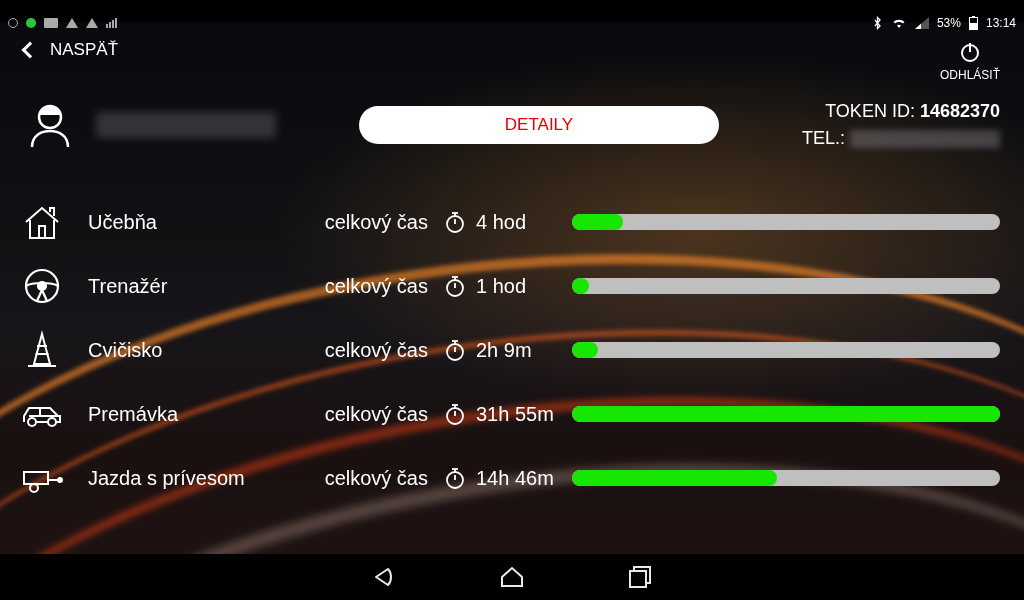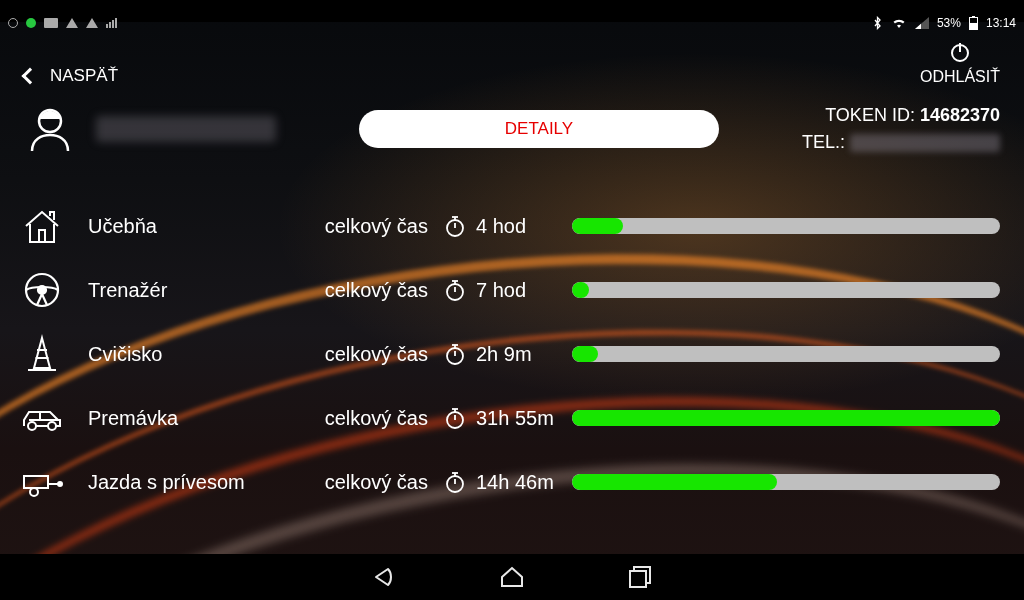--- a/index.html
+++ b/index.html
@@ -30,26 +30,26 @@
   padding: 0 8px; position: relative; z-index: 5;
 }
 .status-left, .status-right { display: flex; align-items: center; gap: 8px; margin-top: 24px; }
 .status-left .dot { width: 10px; height: 10px; background:#27c840; border-radius:50%; }
 .status-left .tri { width:0; height:0; border-left:6px solid transparent; border-right:6px solid transparent; border-bottom:10px solid #aaa; }
 .status-left .box { width:14px; height:10px; background:#aaa; border-radius:1px; }
 .status-left .bars { display:flex; gap:1px; align-items:flex-end; } .status-left .bars span{width:2px;background:#aaa;} .status-left .bars span:nth-child(1){height:4px}.status-left .bars span:nth-child(2){height:6px}.status-left .bars span:nth-child(3){height:8px}.status-left .bars span:nth-child(4){height:10px}
 
 .header {
   position: relative; z-index: 3; padding: 18px 24px 10px 24px;
-  display: flex; align-items: flex-end; justify-content: space-between;
+  display: flex; align-items: flex-start; justify-content: space-between;
 }
 .back-btn { display: flex; align-items: center; gap: 14px; font-size: 17px; font-weight: 500; cursor: pointer; }
 .chev-left { width: 12px; height: 12px; border-left: 3px solid #fff; border-bottom: 3px solid #fff; transform: rotate(45deg); }
 .title { font-size: 28px; font-weight: 400; text-align: center; flex: 1; }
-.logout { text-align: center; font-size: 16px; cursor: pointer; }
+.logout { text-align: center; font-size: 12px; cursor: pointer; }
 .power-ic { width: 24px; height: 24px; margin: 0 auto 4px; }
 
 .subheader {
   position: relative; z-index: 3; padding: 6px 24px 20px 24px;
   display: flex; align-items: center;
 }
 .avatar { width: 52px; height: 52px; margin-right: 20px; }
 .name-blur { width: 180px; height: 26px; background: rgba(115,110,120,0.4); filter: blur(4px); border-radius: 4px; }
 .seg { flex:1; display:flex; justify-content:center; }
 .segmented { display: flex; width: 360px; height: 38px; border-radius: 19px; overflow: hidden; }
@@ -195,21 +195,21 @@
         </svg>
       </div>
     <div class="name">Trenažér</div>
     <div class="lbl">celkový čas</div>
     <svg class="clock" viewBox="0 0 22 22" fill="none" stroke="#fff" stroke-width="1.8">
         <circle cx="11" cy="13" r="8"></circle>
         <line x1="11" y1="13" x2="11" y2="8"></line>
         <line x1="8" y1="2" x2="14" y2="2"></line>
         <line x1="11" y1="2" x2="11" y2="5"></line>
       </svg>
-    <div class="val">7 hod</div>
+    <div class="val">1 hod</div>
     <div class="bar">
         <div class="fill" style="width:4%"></div>
       </div>
   </div>
 
   <div class="row">
     <div class="ic">
         <svg viewBox="0 0 44 44" fill="none" stroke="#fff" stroke-width="2">
           <path d="M22 6 L30 36 H14 Z"></path>
           <line x1="17" y1="18" x2="27" y2="18"></line>

